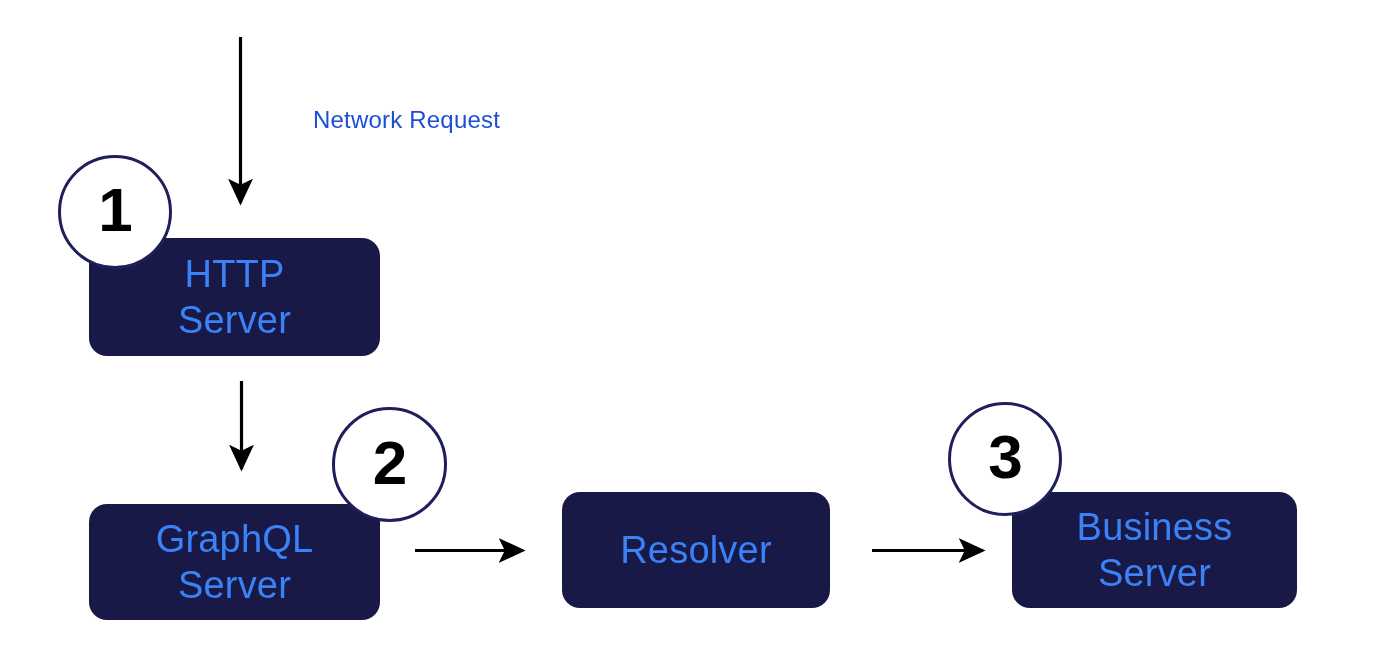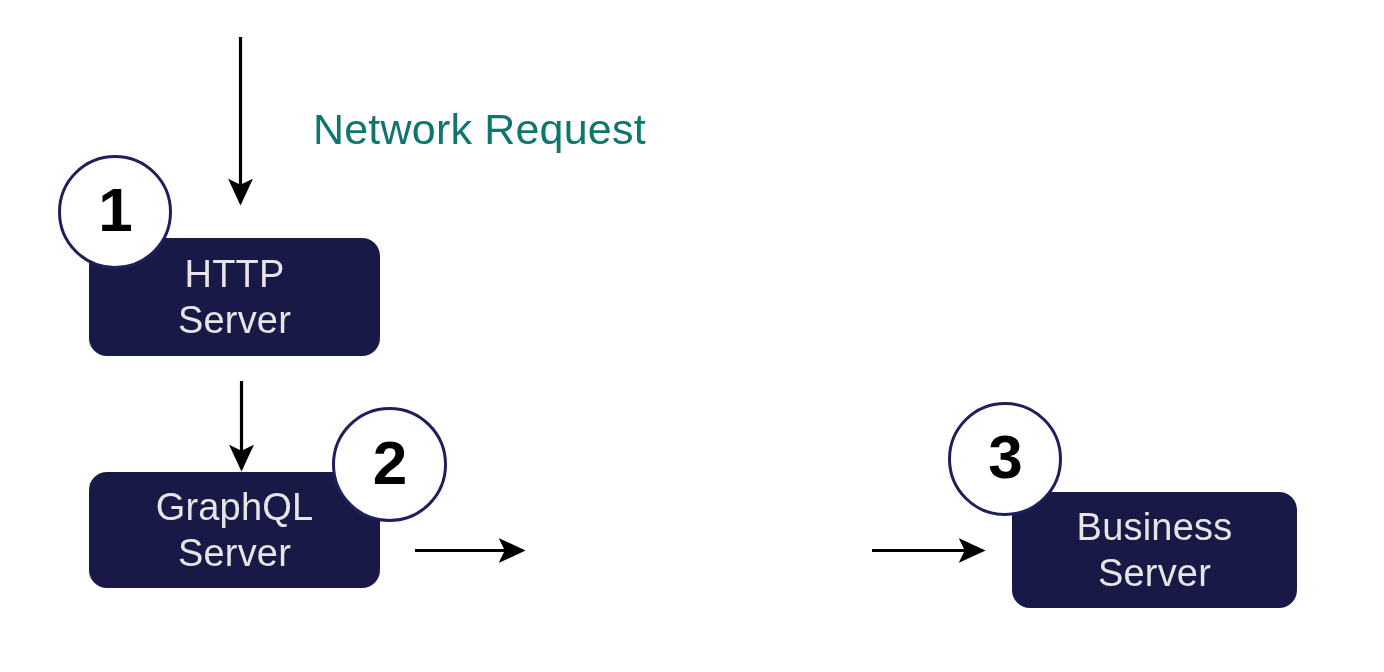--- a/index.html
+++ b/index.html
@@ -23,21 +23,21 @@
     position: absolute;
     background: #191947;
     border-radius: 18px;
     display: flex;
     align-items: center;
     justify-content: center;
     box-sizing: border-box;
     z-index: 3;
   }
   .node-label {
-    color: #e5e5e5;
+    color: #3b82f6;
     font-family: "Liberation Sans", sans-serif;
     font-weight: 300;
     font-size: 38px;
     line-height: 1.22;
     text-align: center;
     letter-spacing: 0.2px;
     white-space: pre-line;
   }
   .badge {
     position: absolute;
@@ -54,24 +54,24 @@
     color: #000000;
     font-family: "Liberation Sans", sans-serif;
     font-weight: 700;
     font-size: 62px;
     line-height: 1;
     letter-spacing: -1px;
     transform: translateY(-2px);
   }
   .edge-label {
     position: absolute;
-    color: #0f766e;
+    color: #1d4ed8;
     font-family: "Liberation Sans", sans-serif;
     font-weight: 300;
-    font-size: 43px;
+    font-size: 24px;
     line-height: 1;
     white-space: nowrap;
     letter-spacing: 0.2px;
     z-index: 4;
   }
   svg.arrows {
     position: absolute;
     left: 0;
     top: 0;
     width: 1384px;
@@ -101,25 +101,28 @@
     <line x1="872" y1="550.5" x2="983" y2="550.5" stroke="#000000" stroke-width="3.2" marker-end="url(#arrowhead)"></line>
   </svg>
 
   <div class="edge-label" style="left:313px; top:108px;">Network Request</div>
 
   <div class="node-box" style="left:89px; top:238px; width:291px; height:118px;">
     <span class="node-label">HTTP
 Server</span>
   </div>
 
-  <div class="node-box" style="left:89px; top:472px; width:291px; height:116px;align-items:center;">
+  <div class="node-box" style="left:89px; top:504px; width:291px; height:116px;align-items:center;">
     <span class="node-label">GraphQL
 Server</span>
   </div>
 
+  <div class="node-box" style="left:562px; top:492px; width:268px; height:116px;">
+    <span class="node-label">Resolver</span>
+  </div>
 
   <div class="node-box" style="left:1012px; top:492px; width:285px; height:116px;">
     <span class="node-label">Business
 Server</span>
   </div>
 
   <div class="badge" style="left:58px; top:155px; width:114px; height:114px;">
     <span class="badge-num">1</span>
   </div>
 

